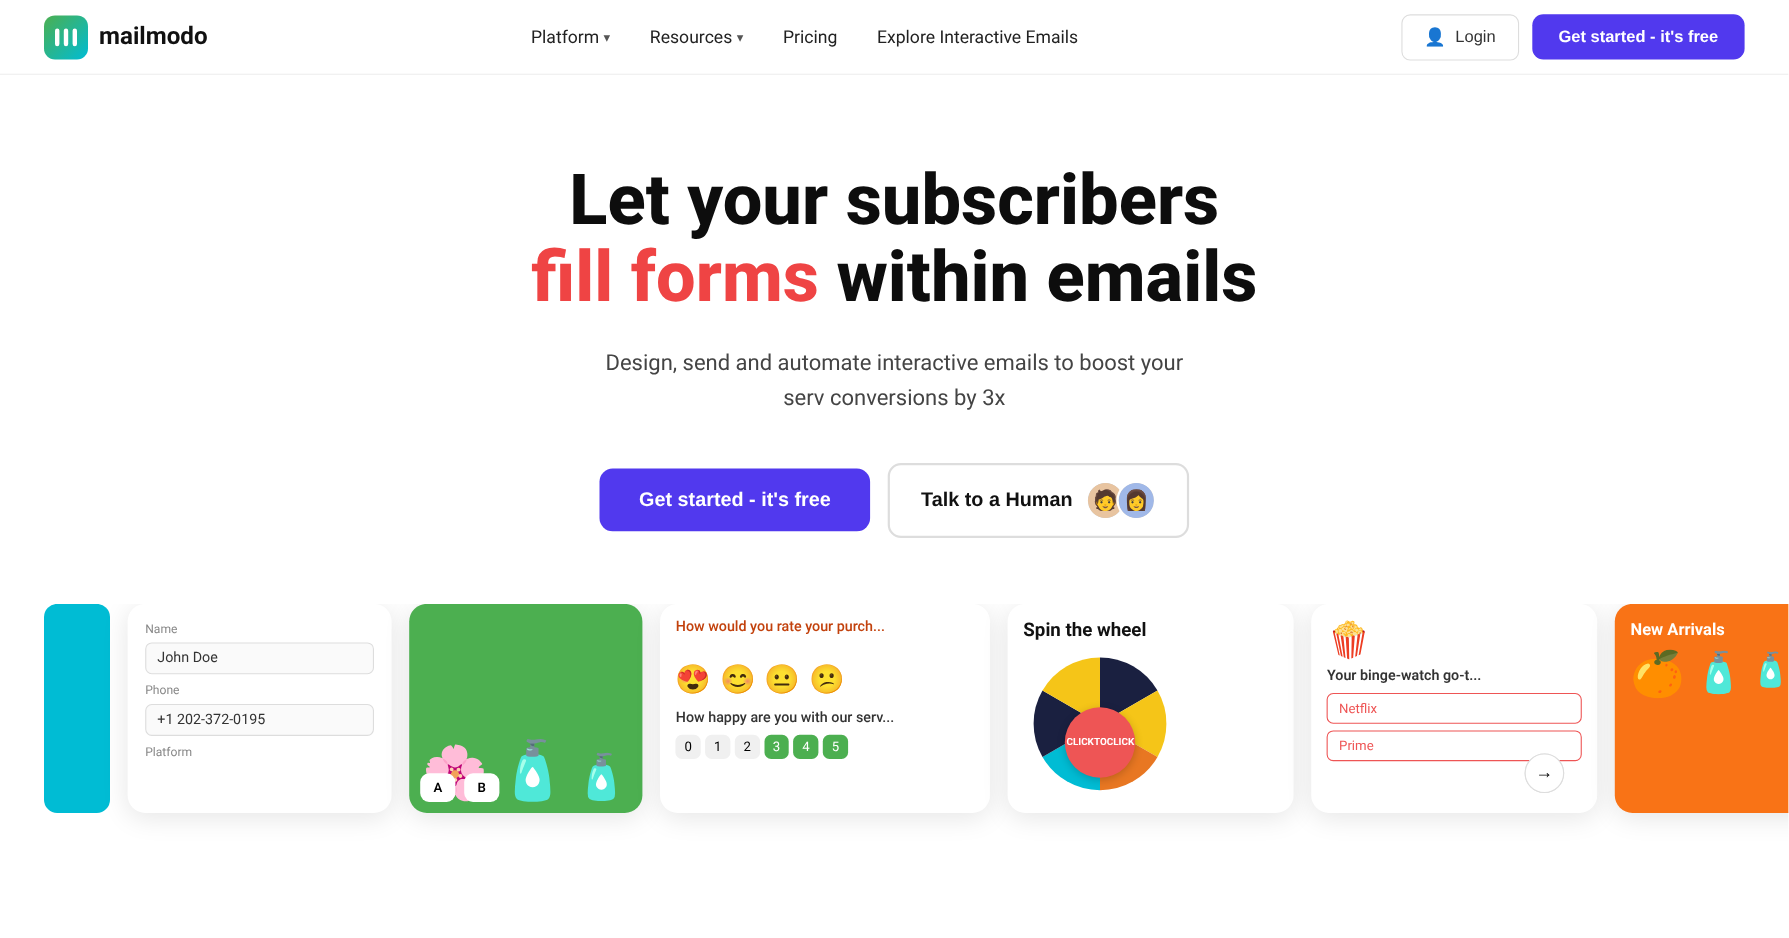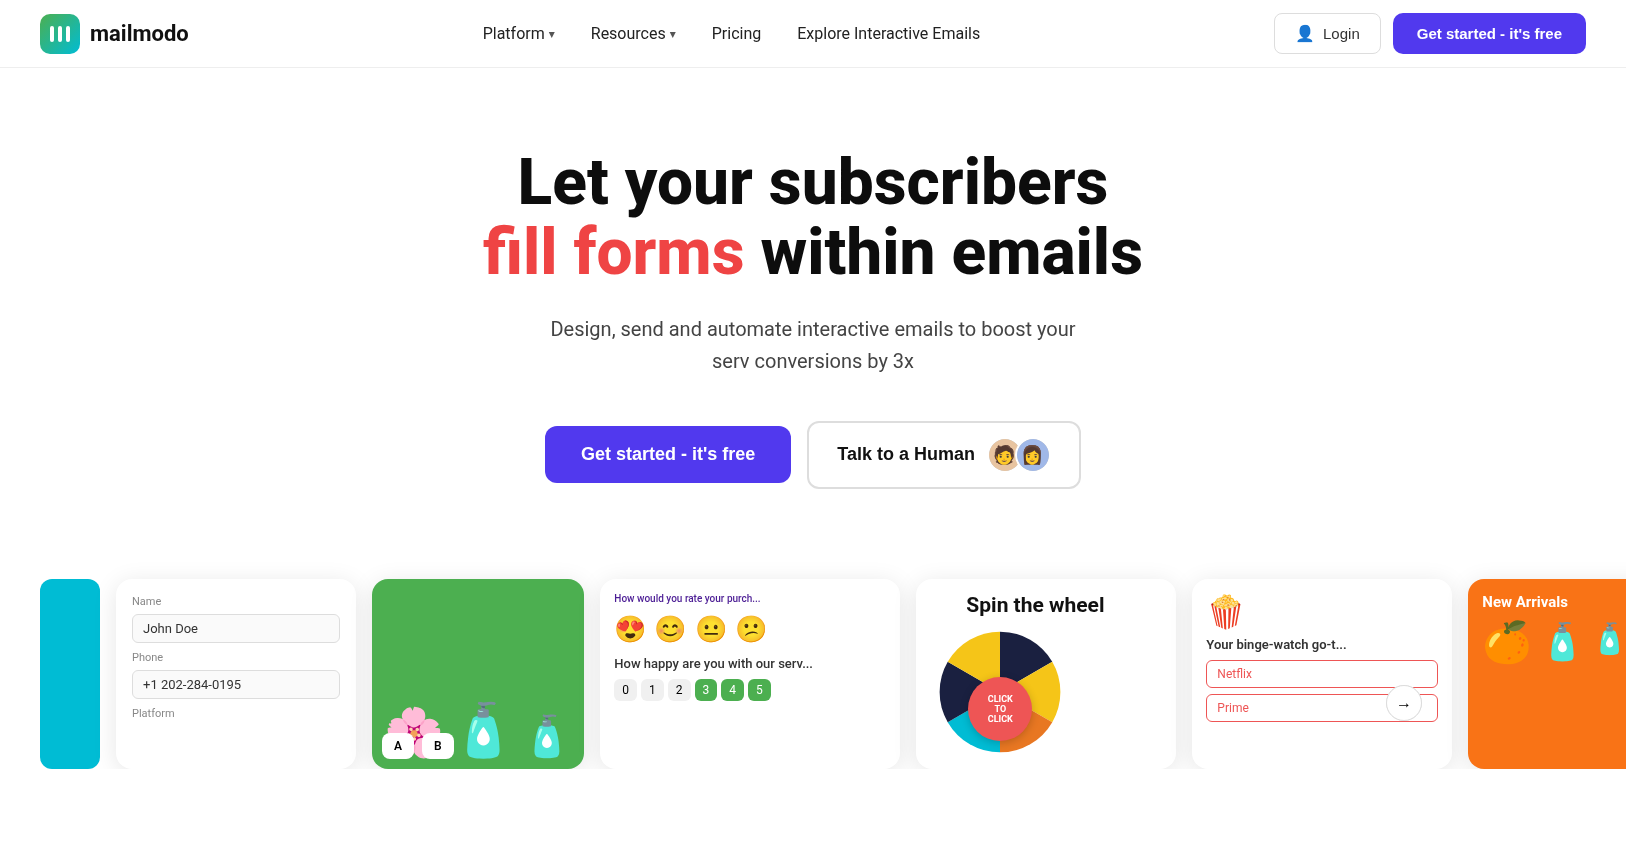--- a/index.html
+++ b/index.html
@@ -60,41 +60,41 @@
     }
     .avatar:first-child { margin-left: 0; }
     .avatar-face {
       width: 100%; height: 100%; border-radius: 50%;
       display: flex; align-items: center; justify-content: center;
       font-size: 18px;
     }
 
     
     .card-strip {
-      display: flex; align-items: flex-end; gap: 16px;
+      display: flex; gap: 16px;
       padding: 0 40px; overflow: hidden; height: 220px;
       position: relative;
     }
     .email-card {
       background: #fff; border-radius: 16px; box-shadow: 0 4px 24px rgba(0,0,0,0.10);
       min-width: 280px; height: 190px; overflow: hidden; flex-shrink: 0;
       position: relative;
     }
     .email-card.form-card { min-width: 240px; padding: 16px; }
     .card-label { font-size: 11px; color: #888; margin-bottom: 6px; }
     .card-input {
       border: 1px solid #ddd; border-radius: 6px; padding: 6px 10px;
       font-size: 13px; color: #333; width: 100%; margin-bottom: 8px; background: #fafafa;
     }
     .card-green { background: #4CAF50; min-width: 200px; }
     .card-survey { min-width: 300px; padding: 14px; }
-    .card-survey-title { font-size: 10px; color: #4c1d95; margin-bottom: 10px; font-weight: 500; }
+    .card-survey-title { font-size: 13px; color: #c2410c; margin-bottom: 24px; font-weight: 500; }
     .emoji-row { display: flex; gap: 8px; font-size: 26px; }
     .card-wheel { min-width: 260px; padding: 14px; }
-    .wheel-title { font-size: 21px; font-weight: 700; color: #111; margin-bottom: 10px; margin-left: 36px; }
+    .wheel-title { font-size: 17px; font-weight: 700; color: #111; margin-bottom: 10px; }
     .card-binge { min-width: 260px; padding: 14px; background: #fff; }
     .binge-icon { font-size: 32px; margin-bottom: 6px; }
     .binge-title { font-size: 13px; color: #333; font-weight: 600; margin-bottom: 8px; }
     .binge-input {
       border: 1.5px solid #e55; border-radius: 6px; padding: 6px 10px;
       font-size: 12px; color: #e55; width: 100%; margin-bottom: 6px;
     }
     .card-arrivals { min-width: 280px; background: #f97316; padding: 14px; }
     .arrivals-title { font-size: 15px; font-weight: 700; color: #fff; margin-bottom: 8px; }
 
@@ -102,21 +102,21 @@
 
     .nav-arrow {
       width: 36px; height: 36px; background: white; border: 1px solid #ddd;
       border-radius: 50%; display: flex; align-items: center; justify-content: center;
       font-size: 16px; cursor: pointer; position: absolute; bottom: 24px;
     }
 
     .spin-overlay {
       position: absolute; bottom: 20px; left: 50%; transform: translateX(-50%);
       background: #e55; color: white; border-radius: 50%; width: 64px; height: 64px;
-      display: flex; flex-direction: column; align-items: center; justify-content: center;
+      display: flex; flex-direction: row; align-items: center; justify-content: center;
       font-size: 9px; font-weight: 700; text-align: center; cursor: pointer;
       box-shadow: 0 2px 8px rgba(0,0,0,0.2);
     }
 
     
     .wheel-container { position: relative; display: inline-block; }
   </style>
 </head>
 <body>
 
@@ -184,21 +184,21 @@
 
 <div style="position:relative; overflow:hidden;">
   <div class="card-strip">
 
     <div class="teal-bar"></div>
 
     <div class="email-card form-card">
       <div class="card-label">Name</div>
       <div class="card-input">John Doe</div>
       <div class="card-label">Phone</div>
-      <div class="card-input">+1 202-284-0195</div>
+      <div class="card-input">+1 202-372-0195</div>
       <div class="card-label">Platform</div>
     </div>
 
     <div class="email-card card-green">
       <div style="padding:12px; display:flex; gap:8px; align-items:flex-end; height:100%;">
         <div style="font-size:48px; line-height:1;">🌸</div>
         <div style="display:flex; gap:6px; align-items:flex-end;">
           <div style="font-size:52px; line-height:1;">🧴</div>
           <div style="font-size:40px; line-height:1;">🧴</div>
         </div>

